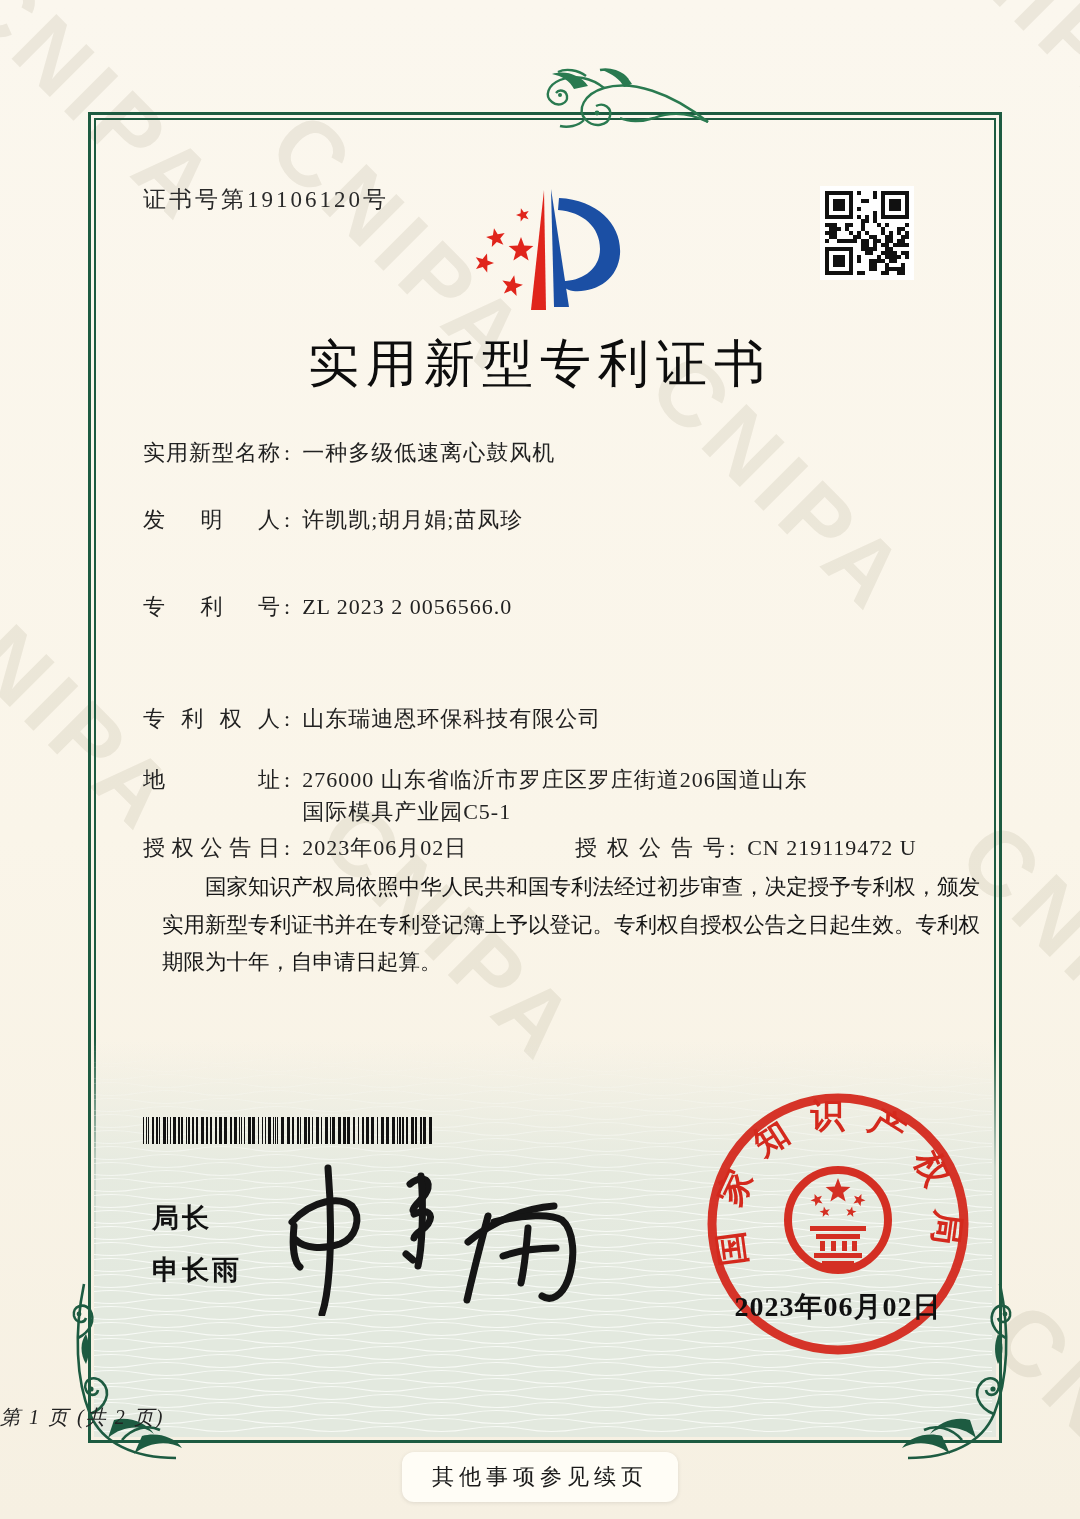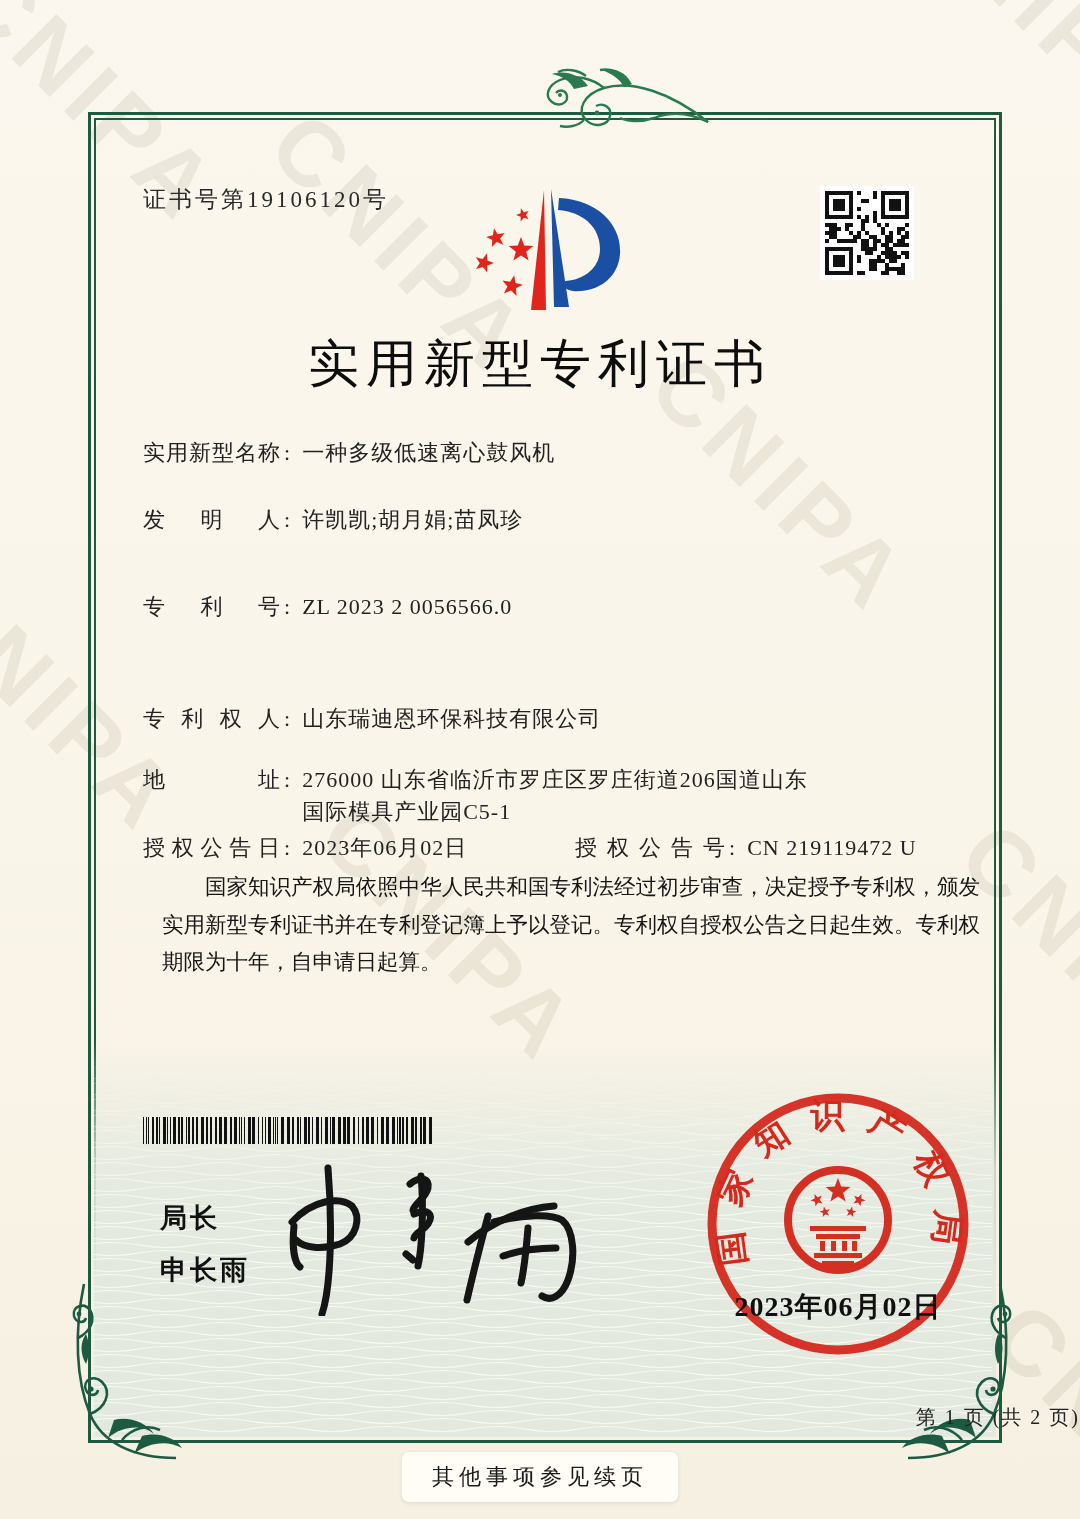--- a/index.html
+++ b/index.html
@@ -37,34 +37,34 @@
   .fvalue{display:inline-block;vertical-align:top;letter-spacing:1px;}
   .fvalue.wrap{white-space:normal;width:528px;}
   .frow.second{left:545px;margin-left:30px;}
   .frow.second .flabel{width:150px;}
   
   .paras{position:absolute;left:141px;top:869px;width:818px;z-index:3;font-size:21.5px;
          line-height:37.5px;color:#161616;text-align:justify;margin-left:21px;}
   .paras p{margin:0;text-indent:2em;}
   
   .barcode{position:absolute;left:143px;top:1117px;z-index:3;}
-  .officer-title,.officer-name{position:absolute;left:160px;z-index:3;color:#111;
+  .officer-title,.officer-name{position:absolute;left:152px;z-index:3;color:#111;
       font-family:"Liberation Sans","DejaVu Sans",sans-serif;font-weight:bold;
       font-size:27px;letter-spacing:3px;}
   .officer-title{top:1200px;} .officer-name{top:1252px;}
   .signature{position:absolute;left:282px;top:1156px;z-index:3;}
   .signature path{fill:none;stroke:#151515;stroke-width:7;stroke-linecap:round;stroke-linejoin:round;}
   .seal{position:absolute;left:704px;top:1090px;width:268px;height:268px;z-index:4;}
   .seal svg{position:absolute;inset:0;}
   .seal-date{position:absolute;left:0;right:0;top:198px;text-align:center;font-size:28px;
              font-weight:600;color:#101010;letter-spacing:1px;}
-  .pageinfo{position:absolute;left:0;width:100%;top:1404px;text-align:right;font-size:20px;
-            color:#222;z-index:3;letter-spacing:2px;}
+  .pageinfo{position:absolute;left:0;width:100%;top:1404px;text-align:left;font-size:20px;
+            color:#222;z-index:3;letter-spacing:2px;font-style:italic;}
   .note{position:absolute;left:50%;top:1452px;transform:translateX(-50%);background:#fffdf6;
-        padding:10px 30px;font-size:22px;letter-spacing:5px;color:#1a1a1a;border-radius:7px;
+        padding:10px 30px;font-size:22px;letter-spacing:5px;color:#1a1a1a;border-radius:12px;
         box-shadow:0 1px 4px rgba(0,0,0,0.10);z-index:3;white-space:nowrap;}
 </style>
 </head>
 <body>
 
 <div id="page">
 
   <span class="wm" style="left:-70px;top:40px">CNIPA</span>
   <span class="wm" style="left:240px;top:190px">CNIPA</span>
   <span class="wm" style="left:880px;top:-50px">CNIPA</span>

